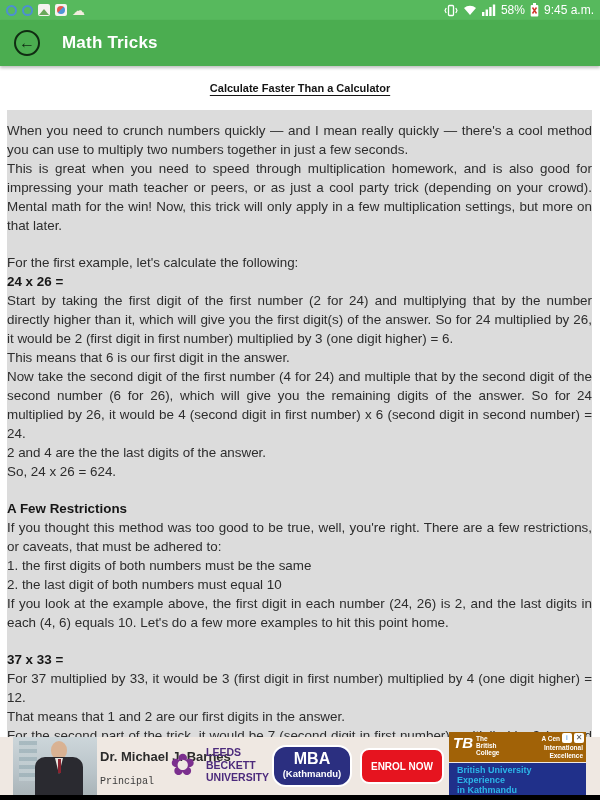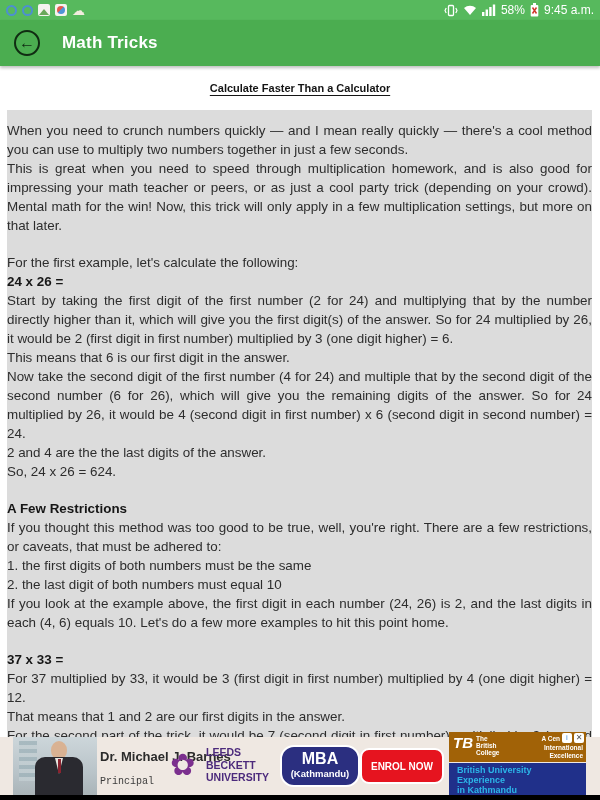--- a/index.html
+++ b/index.html
@@ -53,21 +53,21 @@
   .ad-photo .shirt { position:absolute; left:42px; top:21px; width:8px; height:16px; background:#e8e6e0;
     clip-path:polygon(0 0,100% 0,50% 100%); }
   .ad-photo .tie { position:absolute; left:45px; top:22px; width:3px; height:14px; background:#8a2430; }
   .ad-person { position:absolute; left:100px; top:15px; line-height:10px; }
   .ad-person .nm { font-size:13px; font-weight:bold; color:#2b2b2b; }
   .ad-person .rl { font-size:10px; color:#3c3c3c; margin-top:15px;font-family:Liberation Mono, monospace; }
   .rose-ic { position:absolute; left:170px; top:8px; font-size:30px; line-height:40px; color:#7b2f8e;
     font-family:"DejaVu Sans",sans-serif; }
   .lbu { position:absolute; left:206px; top:9px; font-size:10.5px; font-weight:bold; color:#4c2a7c; line-height:12.5px; }
   .mba-btn { position:absolute; left:272px; top:8px; width:80px; height:42px; background:#2b2f80;
-    border:2px solid #fff; border-radius:14px; color:#fff; text-align:center; cursor:pointer;margin-left:8px; }
+    border:2px solid #fff; border-radius:14px; color:#fff; text-align:center; cursor:pointer; }
   .mba-btn .l1 { font-size:16px; font-weight:bold; line-height:20px; margin-top:2px; }
   .mba-btn .l2 { font-size:9.5px; font-weight:bold; line-height:10px; }
   .enrol-btn { position:absolute; left:360px; top:11px; width:84px; height:36px; background:#e6141f;
     border:2px solid #fff; border-radius:9px; color:#fff; font-size:10px; font-weight:bold;
     display:flex; align-items:center; justify-content:center; cursor:pointer; }
   .tbc { position:absolute; left:449px; top:-5px; width:137px; height:63px; }
   .tbc-top { position:absolute; top:0; left:0; width:137px; height:30px; background:#a16207; color:#fff; }
   .tbc-logo { position:absolute; left:4px; top:3px; display:flex; gap:3px; align-items:flex-start; }
   .tbc-mark { font-size:15px; font-weight:bold; color:#fff; font-style:italic; line-height:15px; }
   .tbc-name { font-size:6.5px; font-weight:bold; line-height:7px; }

